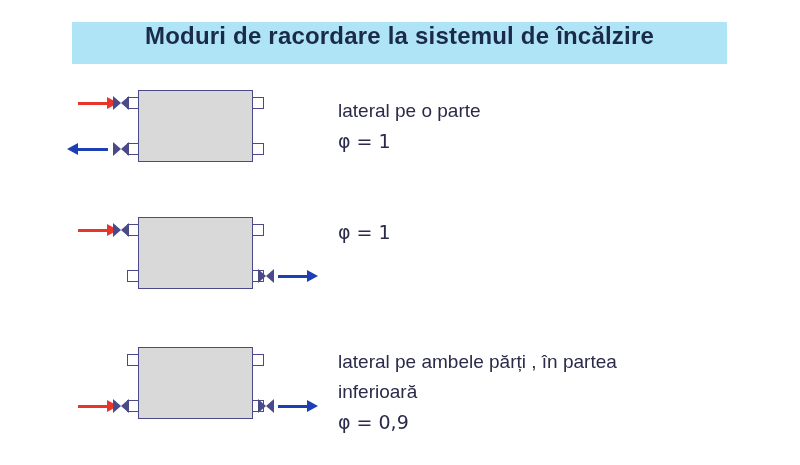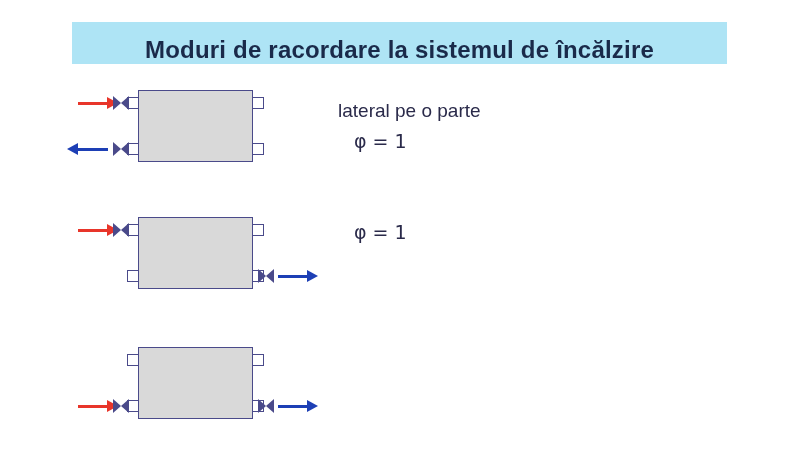--- a/index.html
+++ b/index.html
@@ -19,21 +19,21 @@
     height: 465px;
   }
   .title-bar {
     position: absolute;
     left: 72px;
     top: 22px;
     width: 655px;
     height: 42px;
     background: #aee4f5;
     display: flex;
-    align-items: flex-end;
+    align-items: flex-start;
     justify-content: center;
   }
   .title-text {
     font-size: 24px;
     font-weight: bold;
     color: #1a2a4a;
     letter-spacing: 0.2px;
     white-space: nowrap;
   }
 
@@ -105,21 +105,21 @@
 
   .caption {
     position: absolute;
     left: 338px;
     font-size: 19px;
     color: #2a2a4a;
     line-height: 30px;
     white-space: nowrap;
   }
   .caption div { white-space: nowrap; }
-  .phi { font-family: "DejaVu Sans", sans-serif; margin-left: 16px; }
+  .phi { font-family: "DejaVu Sans", sans-serif; }
 </style>
 </head>
 <body>
 
 <div class="page">
 
   <div class="title-bar">
     <div class="title-text">Moduri de racordare la sistemul de încălzire</div>
   </div>
 
@@ -196,15 +196,20 @@
         <i class="b"></i>
       </div>
 
     <div class="valve" style="left:258px; top:64px;">
         <i class="a"></i>
         <i class="b"></i>
       </div>
     <div class="arrow blue" style="left:278px; top:70px; width:30px;"></div>
     <div class="arrow-head right blue" style="left:307px; top:65px;"></div>
 
+    <div class="caption" style="top:12px;">
+      <div>lateral pe ambele părți , în partea</div>
+      <div>inferioară</div>
+      <div class="phi">φ = 0,9</div>
+    </div>
   </div>
 
 </div>
 
 </body></html>

